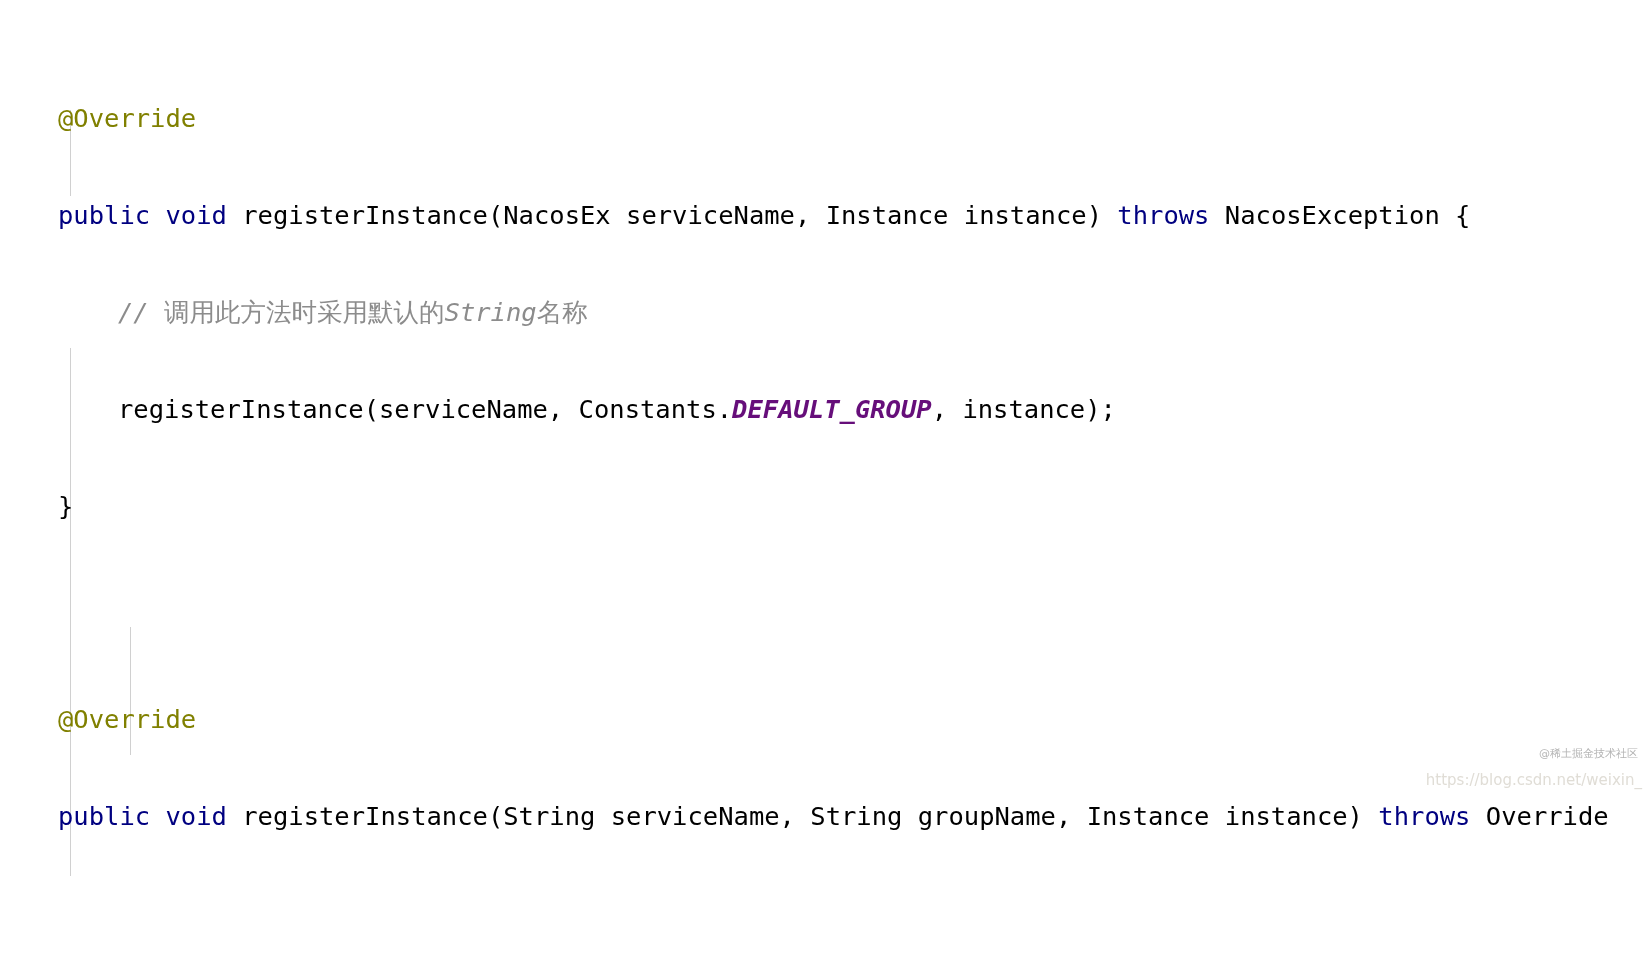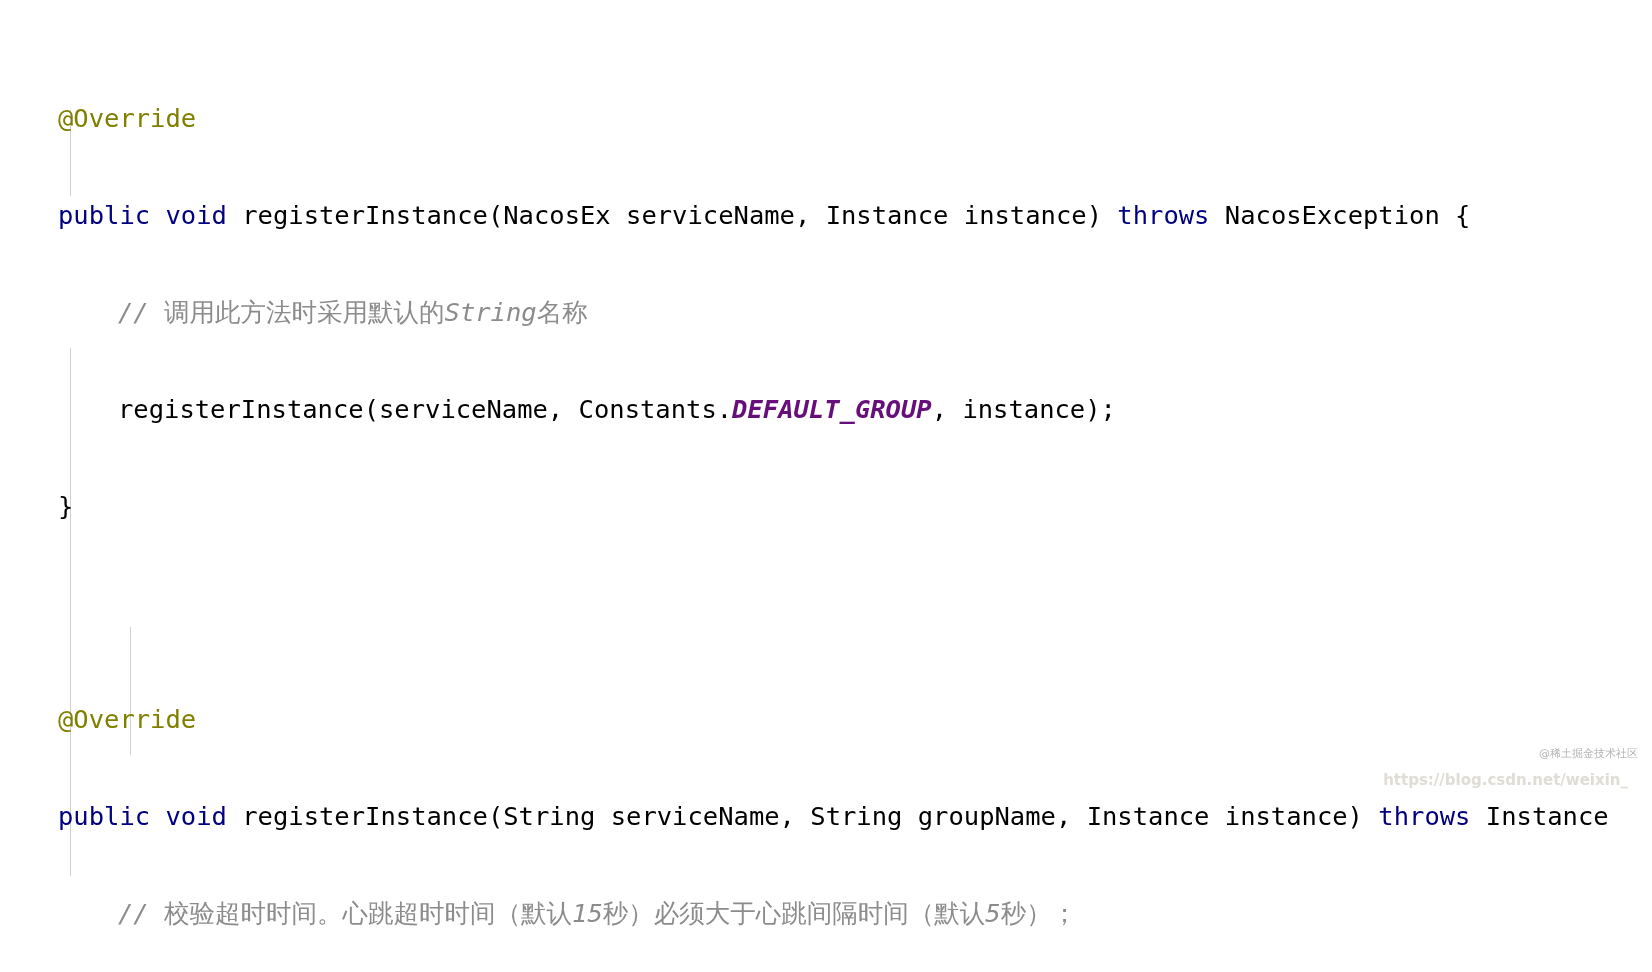--- a/index.html
+++ b/index.html
@@ -89,27 +89,26 @@
     position: absolute;
     right: 14px;
     bottom: 34px;
     font-family: "DejaVu Sans", "Liberation Sans", sans-serif;
     font-size: 11px;
     color: #b4b4b4;
     white-space: pre;
   }
   .watermark-url {
     position: absolute;
-    right: 24px;
+    right: 10px;
     bottom: 6px;
     font-family: "DejaVu Sans", "Liberation Sans", sans-serif;
     font-size: 15px;
     color: #e0ddd6;
     white-space: pre;
-    font-weight: bold;
   }
 </style>
 </head>
 <body>
 
 <div id="code-surface">
 
   <div class="indent-guide" style="left:70px; top:110px; height:86px;"></div>
   <div class="indent-guide" style="left:70px; top:348px; height:528px;"></div>
   <div class="indent-guide" style="left:130px; top:627px; height:128px;"></div>
@@ -125,23 +124,22 @@
 
     <div class="code-line ind1"><span class="tok-plain">registerInstance(serviceName, Constants.</span><span class="tok-const">DEFAULT_GROUP</span><span class="tok-plain">, instance);</span></div>
 
     <div class="code-line ind0"><span class="tok-plain">}</span></div>
 
     <div class="blank"></div>
 
     
     <div class="code-line ind0"><span class="tok-annotation">@Override</span></div>
 
-    <div class="code-line ind0"><span class="tok-keyword">public</span><span class="tok-plain"> </span><span class="tok-keyword">void</span><span class="tok-plain"> registerInstance(String serviceName, String groupName, Instance instance) </span><span class="tok-keyword">throws</span><span class="tok-plain"> Instance</span></div>
+    <div class="code-line ind0"><span class="tok-keyword">public</span><span class="tok-plain"> </span><span class="tok-keyword">void</span><span class="tok-plain"> registerInstance(String serviceName, String groupName, Instance instance) </span><span class="tok-keyword">throws</span><span class="tok-plain"> Override</span></div>
 
-    <div class="code-line ind1 tok-comment"><span>// </span><span class="cjk">校验超时时间。心跳超时时间（默认</span><span class="em">15</span><span class="cjk">秒）必须大于心跳间隔时间（默认</span><span class="em">5</span><span class="cjk">秒）；</span></div>
 
     
 
     
 
     
 
     
 
     

